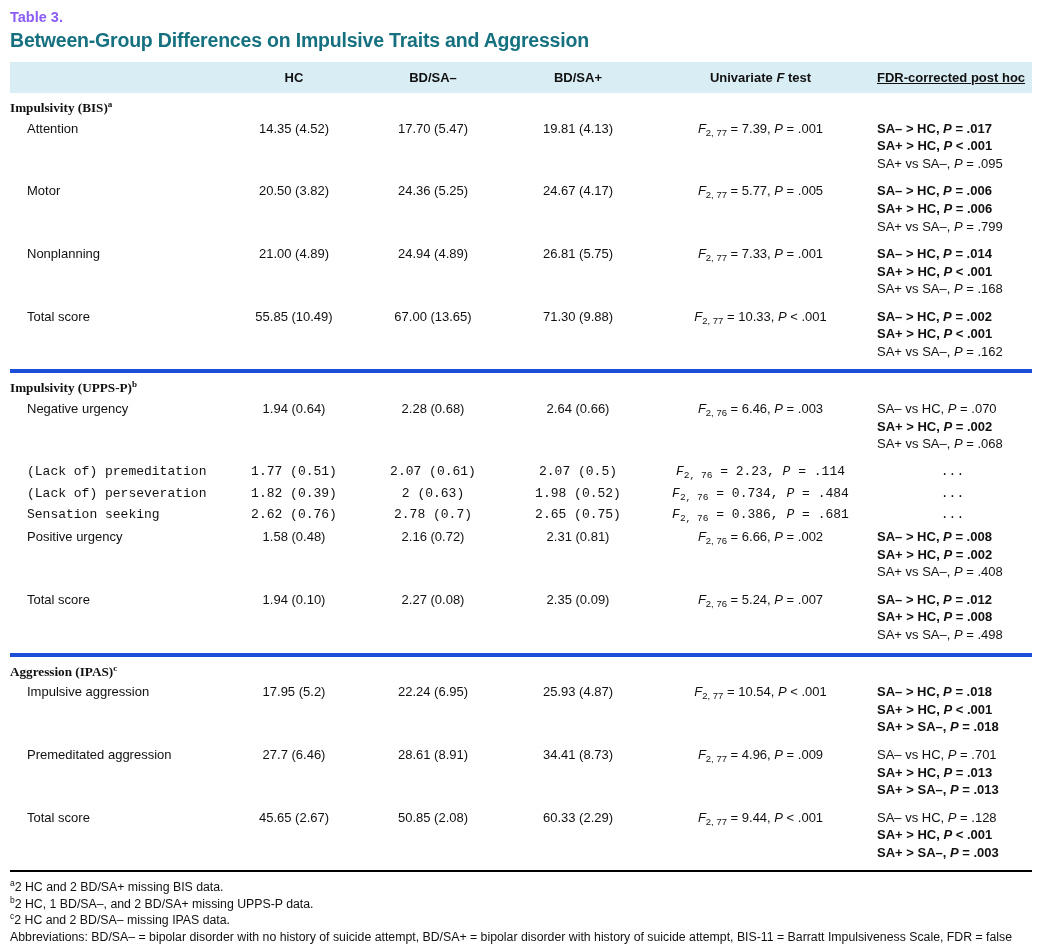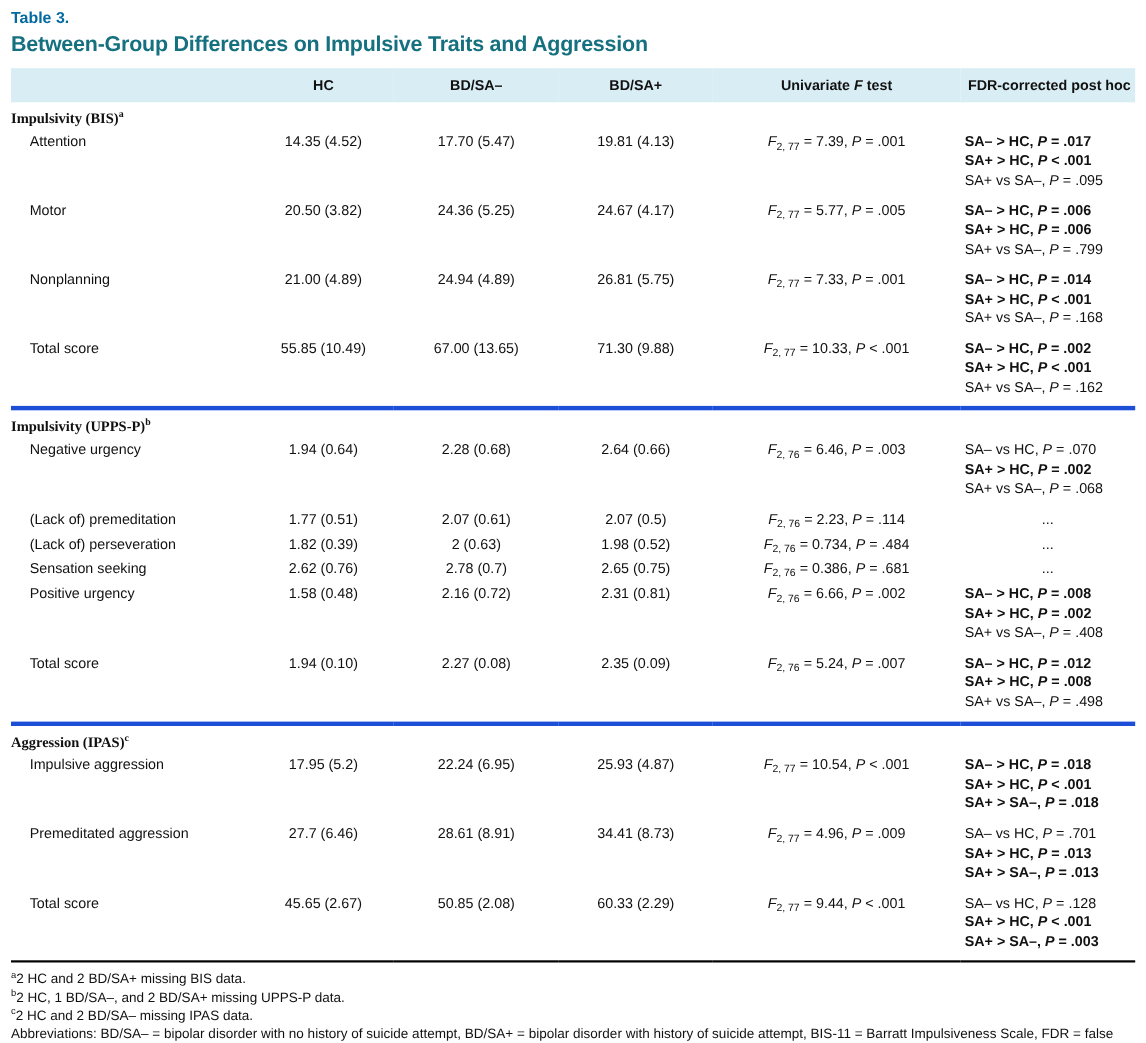--- a/index.html
+++ b/index.html
@@ -1,40 +1,40 @@
 <!DOCTYPE html>
 <html><head>
 <meta charset="utf-8">
 <style>
   * { box-sizing: border-box; }
   html, body { margin: 0; padding: 0; background: #ffffff; }
   body { font-family: "Liberation Sans", sans-serif; color: #111; }
   .page { width: 1042px; height: 948px; padding: 6px 10px 0 10px; overflow: hidden; background: #fff; }
 
-  .table-number { color: #0369a1; font-weight: bold; font-size: 14.5px; margin-top: 3px; }
+  .table-number { color: #8b5cf6; font-weight: bold; font-size: 14.5px; margin-top: 3px; }
   .table-title  { color: #15707f; font-weight: bold; font-size: 19.5px; margin: 4px 0 10px 0; letter-spacing: -0.2px; }
 
   table.results { width: 100%; border-collapse: collapse; table-layout: fixed; border-bottom: 2px solid #000; }
   col.c-label { width: 220px; }
   col.c-g1 { width: 128px; }
   col.c-g2 { width: 150px; }
   col.c-g3 { width: 140px; }
   col.c-f  { width: 225px; }
   col.c-ph { width: 159px; }
 
   thead th { background: #d9edf4; padding: 8px 4px; font-size: 13px; font-weight: bold; text-align: center; vertical-align: middle; }
-  thead th.l { text-align: right; }
+  thead th.l { text-align: left; text-decoration: underline; }
 
   td { vertical-align: top; padding: 1px 4px; font-size: 13px; line-height: 1.35; }
   td.c { text-align: center; }
   td.section-title { font-weight: bold; padding: 6px 0 2px 0; font-size: 13.2px; font-family: Liberation Serif, serif; }
   tr.ruled td { border-top: 4px solid #1d4ed8; }
   td.row-label { padding-left: 17px; }
   tr.block td { padding-bottom: 9px; }
-  tr.compact td { padding-bottom: 1px; }
+  tr.compact td { padding-bottom: 1px; font-family: Liberation Mono, monospace; }
 
   .ph-line { white-space: nowrap; }
   .ph-line.bold { font-weight: bold; }
   .ph-line.center { text-align: center; }
   td.f-cell { white-space: nowrap; }
 
   i.stat-sym { font-style: italic; }
   sub.df { font-size: 9.5px; vertical-align: -3px; text-align: center; }
   sup.fn-mark { font-size: 9px; vertical-align: super; line-height: 0; }
 

